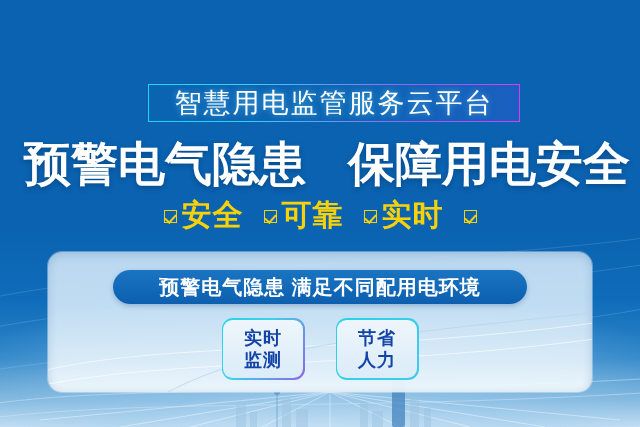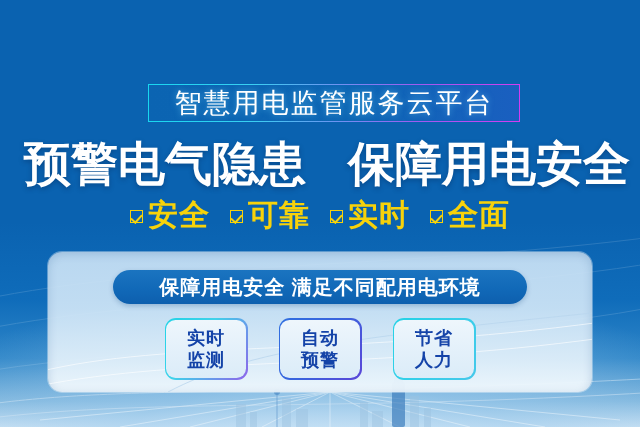--- a/index.html
+++ b/index.html
@@ -184,53 +184,46 @@
     <div class="check-item">
       <span class="cbox"></span>
       <span class="check-label">可靠</span>
     </div>
     <div class="check-item">
       <span class="cbox"></span>
       <span class="check-label">实时</span>
     </div>
     <div class="check-item">
       <span class="cbox"></span>
-      <span class="check-label">全面</span>
     </div>
   </div>
 
   <div class="panel">
     <svg class="panel-lines" width="544" height="140" viewBox="0 0 544 140">
       <g stroke="#ffffff" fill="none" opacity="0.6">
         <path d="M-10 120 C 120 88, 300 104, 554 70"></path>
         <path d="M-10 134 C 140 104, 320 118, 554 86"></path>
       </g>
       <g stroke="#b9d6ee" fill="none" opacity="0.8">
         <path d="M120 140 C 200 98, 300 86, 554 60"></path>
       </g>
     </svg>
   </div>
 
   <div class="pill">
-    <span>保障用电安全 满足不同配用电环境</span>
+    <span>预警电气隐患 满足不同配用电环境</span>
   </div>
 
   <div class="cards">
     <div class="card c1">
       <div class="card-inner">
         <b>实时</b>
         <b>监测</b>
       </div>
     </div>
-    <div class="card c3">
-      <div class="card-inner">
-        <b>自动</b>
-        <b>预警</b>
-      </div>
-    </div>
     <div class="card c4">
       <div class="card-inner">
         <b>节省</b>
         <b>人力</b>
       </div>
     </div>
   </div>
 
 </div>
 

